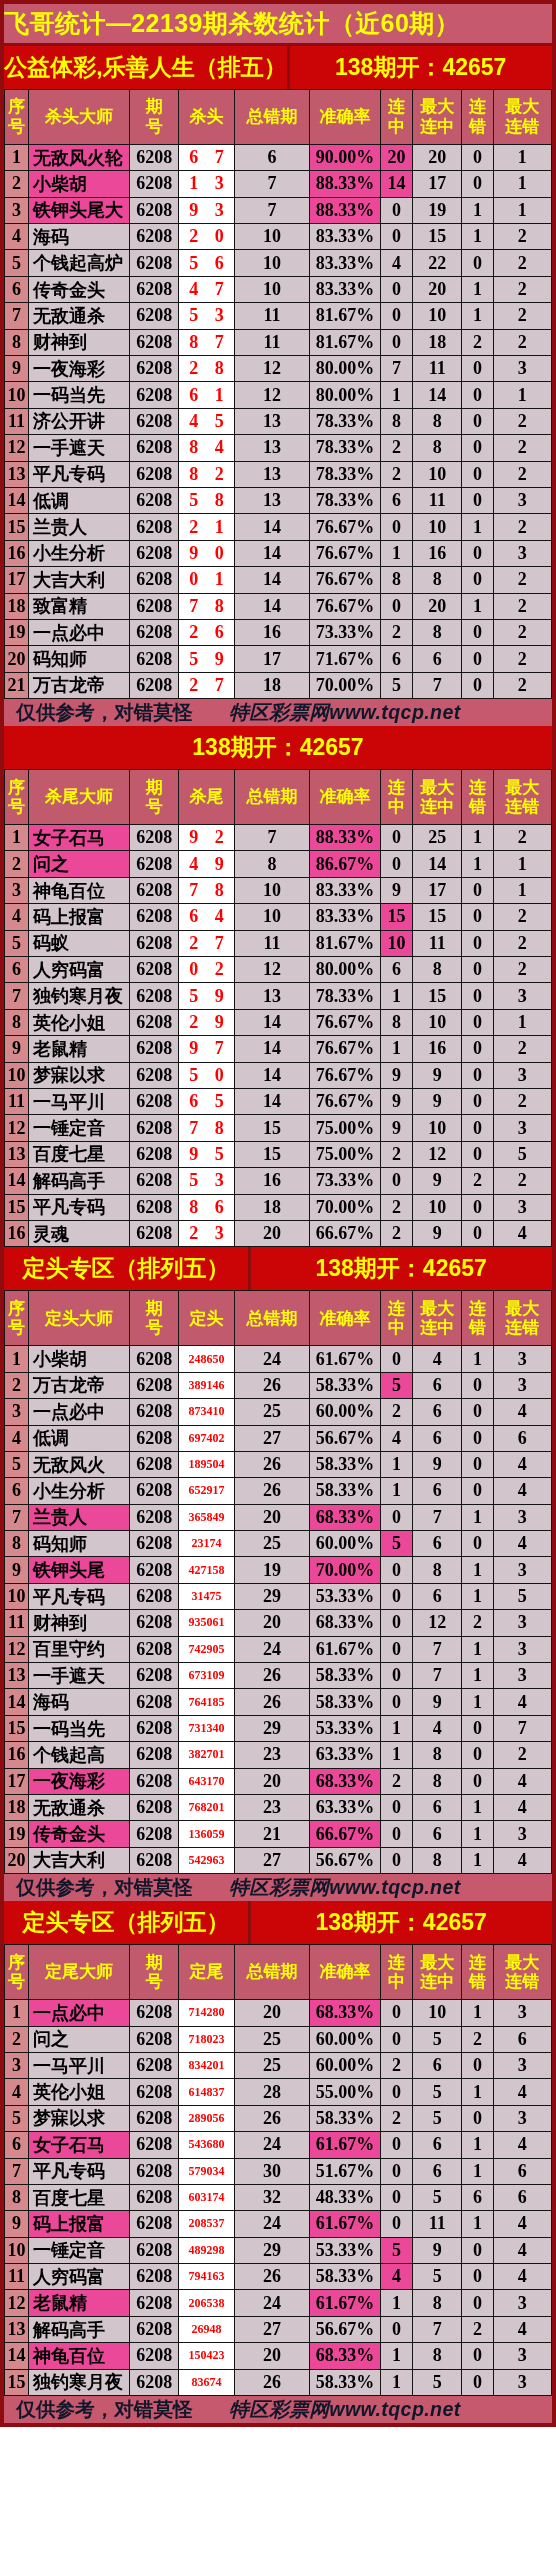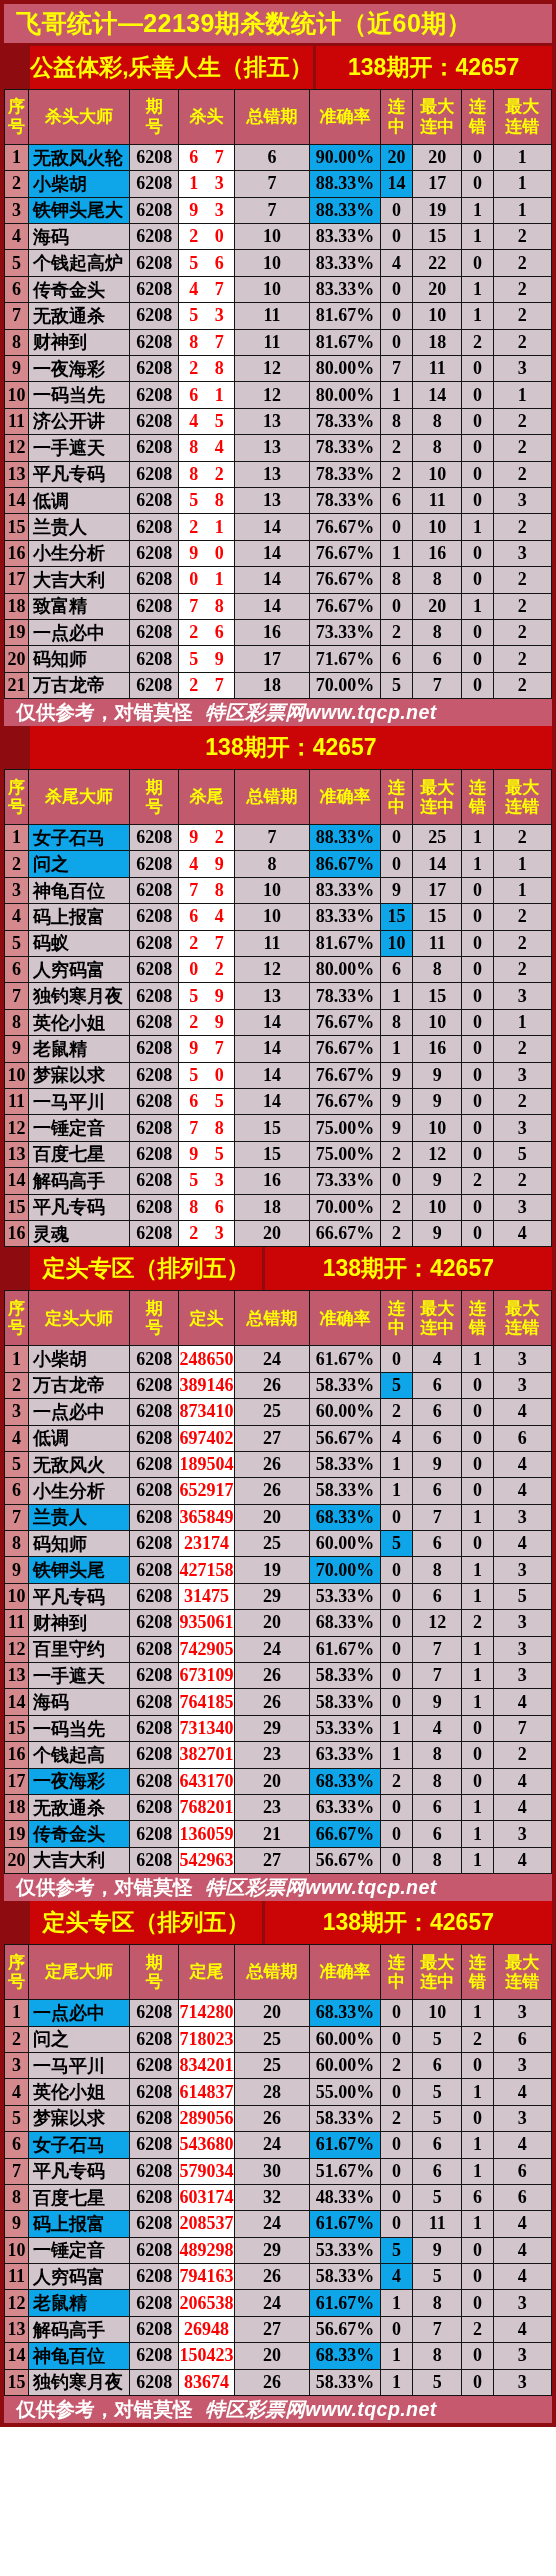--- a/index.html
+++ b/index.html
@@ -14,35 +14,33 @@
   .page > *:last-child { margin-bottom: 0; }
 
   .title-bar {
     height: 39px;
     background: #c6596e;
     color: #ffff00;
     font-size: 25px;
     font-weight: bold;
     display: flex;
     align-items: center;
-    padding-left: 12px;
     letter-spacing: 0.4px;
     white-space: nowrap;
     overflow: hidden;
   }
 
   .banner {
     height: 43px;
     background: #cb0505;
     color: #ffff00;
     font-weight: bold;
     font-size: 23px;
     display: flex;
     align-items: stretch;
-    margin-left: 26px;
   }
   .banner-left {
     flex: 0 0 45%;
     border-right: 3.4px solid #8e0c10;
     display: flex; align-items: center; justify-content: center;
     white-space: nowrap;
   }
   .banner-right {
     flex: 1 1 auto;
     display: flex; align-items: center; justify-content: center;
@@ -77,33 +75,33 @@
     font-size: 18px;
     text-align: center;
     vertical-align: middle;
     padding: 0;
     overflow: hidden;
     white-space: nowrap;
   }
   table.stats td.seq { background: #d5898c; }
   table.stats td.name { text-align: left; padding-left: 4.3px; }
   table.stats td.val { background: #ffffff; color: #fe0000; word-spacing: 12px; }
-  table.stats td.val.small { font-size: 18px; word-spacing: 0; }
-  table.stats td.hl, table.stats td.name.hl { background: #0ea5e9; margin-top: 36px; }
+  table.stats td.val.small { font-size: 12px; word-spacing: 0; }
+  table.stats td.hl, table.stats td.name.hl { background: #ec4899; margin-top: 36px; }
 
   .footer {
     height: 27px;
     background: #c6596e;
-    color: #ffffff;
+    color: #0f172a;
     font-weight: bold;
     font-size: 19.6px;
     display: flex;
     align-items: center;
     justify-content: space-between;
-    padding: 0 115px 0 12px;
+    padding: 0 91px 0 12px;
     white-space: nowrap;
   }
   .footer .site-link { letter-spacing: 0.4px; font-style: italic; }
 </style>
 </head>
 <body>
 
 <div class="page">
   <div class="title-bar">飞哥统计—22139期杀数统计（近60期）</div>
   <div id="sections">

